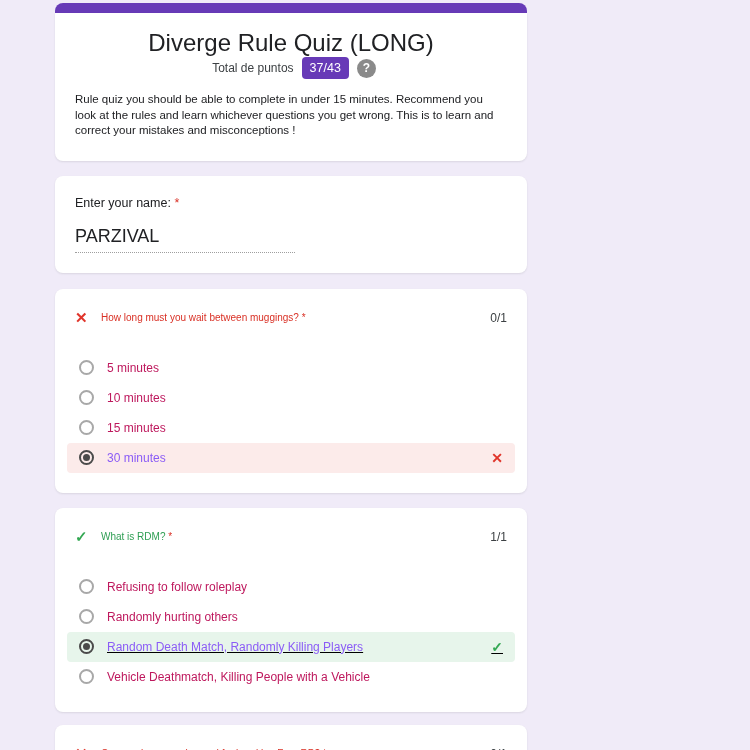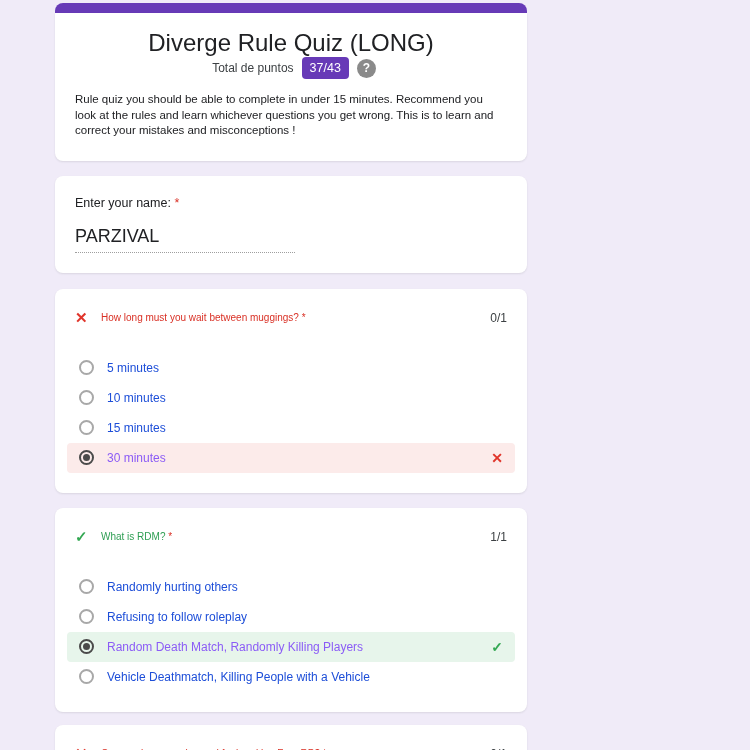--- a/index.html
+++ b/index.html
@@ -102,38 +102,38 @@
   .option-row {
     display: flex;
     align-items: center;
     height: 30px;
     margin: 0 -8px;
     padding: 0 12px;
     border-radius: 4px;
     cursor: pointer;
   }
   .option-row.wrong-bg { background: #fcebea; }
-  .option-row.right-bg { background: #e7f5eb; }
+  .option-row.right-bg { background: #e7f5eb; text-decoration: underline; }
   .radio {
     width: 15px; height: 15px;
     border: 2px solid #a8a8a8;
     border-radius: 50%;
     flex: 0 0 15px;
     position: relative;
   }
   .radio.selected { border-color: #4a4a4a; }
   .radio.selected::after {
     content: "";
     position: absolute;
     left: 2px; top: 2px;
     width: 7px; height: 7px;
     border-radius: 50%;
     background: #4a4a4a;
   }
-  .option-label { font-size: 12px; color: #1d4ed8; margin-left: 13px; flex: 1; }
+  .option-label { font-size: 12px; color: #be185d; margin-left: 13px; flex: 1; }
   .option-label.selected { color: #8b5cf6; }
   .result-icon { font-size: 14px; font-weight: 700; margin-left: 8px; }
   .result-icon.incorrect { color: #e0352b; }
   .result-icon.correct { color: #34a853; }
 
   .q3 { min-height: 170px; }
 </style>
 </head>
 <body>
 
@@ -201,25 +201,25 @@
       <span class="status-icon correct">✓</span>
       <span class="q-text correct">
         <span>What is RDM?</span>
         <span class="required">*</span>
       </span>
       <span class="q-score">1/1</span>
     </div>
     <div class="options">
       <div class="option-row">
         <span class="radio"></span>
+        <span class="option-label">Refusing to follow roleplay</span>
+      </div>
+      <div class="option-row">
+        <span class="radio"></span>
         <span class="option-label">Randomly hurting others</span>
-      </div>
-      <div class="option-row">
-        <span class="radio"></span>
-        <span class="option-label">Refusing to follow roleplay</span>
       </div>
       <div class="option-row right-bg">
         <span class="radio selected"></span>
         <span class="option-label selected">Random Death Match, Randomly Killing Players</span>
         <span class="result-icon correct">✓</span>
       </div>
       <div class="option-row">
         <span class="radio"></span>
         <span class="option-label">Vehicle Deathmatch, Killing People with a Vehicle</span>
       </div>

